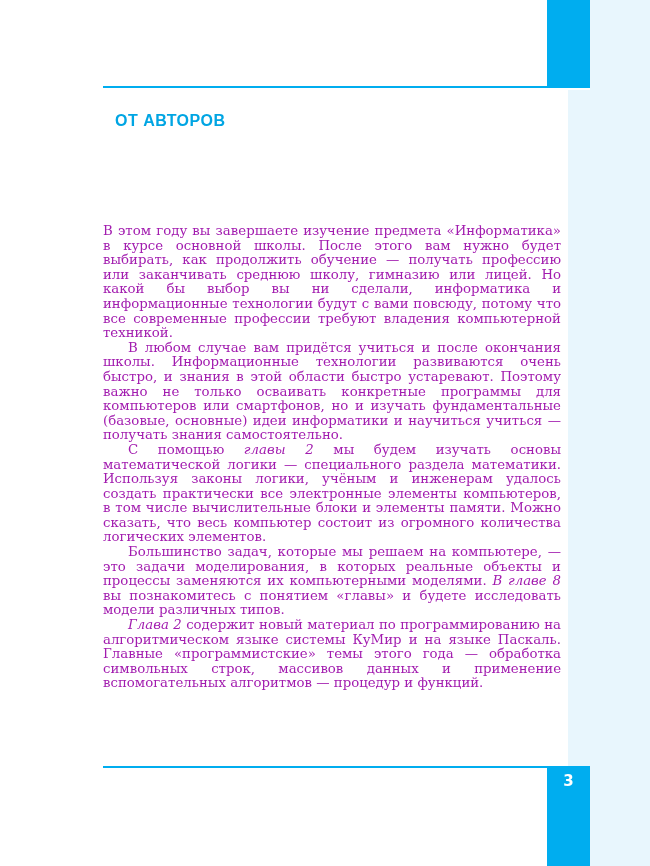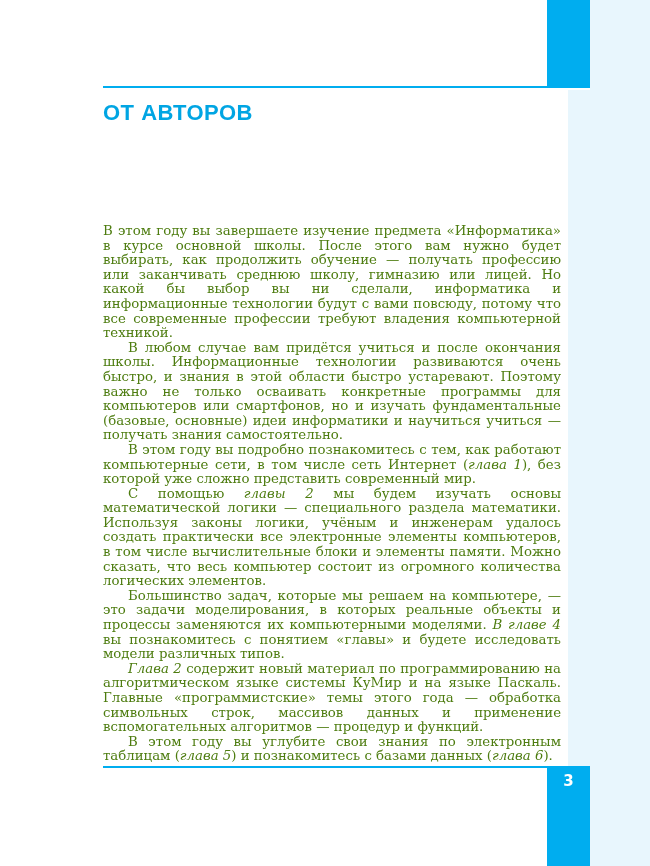--- a/index.html
+++ b/index.html
@@ -15,46 +15,44 @@
     .bottom-rule { position: absolute; left: 103px; top: 766px; width: 444px; height: 2px; background: #00adef; }
     .bottom-block { position: absolute; left: 547px; top: 766px; width: 43px; height: 100px; background: #00adef; }
     .page-num {
       position: absolute; left: 547px; top: 772px; width: 43px; text-align: center;
       color: #ffffff; font-family: "DejaVu Sans", "Liberation Sans", sans-serif;
       font-weight: bold; font-size: 15px;
     }
     .title {
       position: absolute; left: 103px; top: 100px;
       color: #00a5e3; font-family: "Liberation Sans", "DejaVu Sans", sans-serif;
-      font-weight: bold; font-size: 22px; letter-spacing: 0.5px; margin: 0;
+      font-weight: bold; font-size: 16px; letter-spacing: 0.5px; margin: 12px;
     }
     .body-text {
       position: absolute; left: 103px; top: 224px; width: 458px;
-      color: #4d7c0f; font-family: "DejaVu Serif", "Liberation Serif", serif;
+      color: #a21caf; font-family: "DejaVu Serif", "Liberation Serif", serif;
       font-size: 13.3px; line-height: 14.6px; text-align: justify;
     }
     .body-text p { margin: 0; text-indent: 0; }
     .body-text p.indent { text-indent: 25px; }
     .body-text em { font-style: italic; }
   </style>
 </head>
 <body>
 
 <div class="side-tint-top"></div>
 <div class="side-tint"></div>
 <div class="top-block"></div>
 <div class="top-rule"></div>
 
 <h1 class="title">ОТ АВТОРОВ</h1>
 
 <div class="body-text" id="body-text">
     <p><span>В этом году вы завершаете изучение предмета «Информатика» в курсе основной школы. После этого вам нужно будет выбирать, как продолжить обучение — получать профессию или заканчивать среднюю школу, гимназию или лицей. Но какой бы выбор вы ни сделали, информатика и информационные технологии будут с вами повсюду, потому что все современные профессии требуют владения компьютерной техникой.</span></p>
     <p class="indent"><span>В любом случае вам придётся учиться и после окончания школы. Информационные технологии развиваются очень быстро, и знания в этой области быстро устаревают. Поэтому важно не только осваивать конкретные программы для компьютеров или смартфонов, но и изучать фундаментальные (базовые, основные) идеи информатики и научиться учиться — получать знания самостоятельно.</span></p>
-    <p class="indent"><span>В этом году вы подробно познакомитесь с тем, как работают компьютерные сети, в том числе сеть Интернет (</span><em>глава 1</em><span>), без которой уже сложно представить современный мир.</span></p>
     <p class="indent"><span>С помощью </span><em>главы 2</em><span> мы будем изучать основы математической логики — специального раздела математики. Используя законы логики, учёным и инженерам удалось создать практически все электронные элементы компьютеров, в том числе вычислительные блоки и элементы памяти. Можно сказать, что весь компьютер состоит из огромного количества логических элементов.</span></p>
-    <p class="indent"><span>Большинство задач, которые мы решаем на компьютере, — это задачи моделирования, в которых реальные объекты и процессы заменяются их компьютерными моделями. </span><em>В главе 4</em><span> вы познакомитесь с понятием «главы» и будете исследовать модели различных типов.</span></p>
+    <p class="indent"><span>Большинство задач, которые мы решаем на компьютере, — это задачи моделирования, в которых реальные объекты и процессы заменяются их компьютерными моделями. </span><em>В главе 8</em><span> вы познакомитесь с понятием «главы» и будете исследовать модели различных типов.</span></p>
     <p class="indent"><em>Глава 2</em><span> содержит новый материал по программированию на алгоритмическом языке системы КуМир и на языке Паскаль. Главные «программистские» темы этого года — обработка символьных строк, массивов данных и применение вспомогательных алгоритмов — процедур и функций.</span></p>
-    <p class="indent"><span>В этом году вы углубите свои знания по электронным таблицам (</span><em>глава 5</em><span>) и познакомитесь с базами данных (</span><em>глава 6</em><span>).</span></p>
   </div>
 
 <div class="bottom-rule"></div>
 <div class="bottom-block"></div>
 <div class="page-num">3</div>
 
 </body></html>

